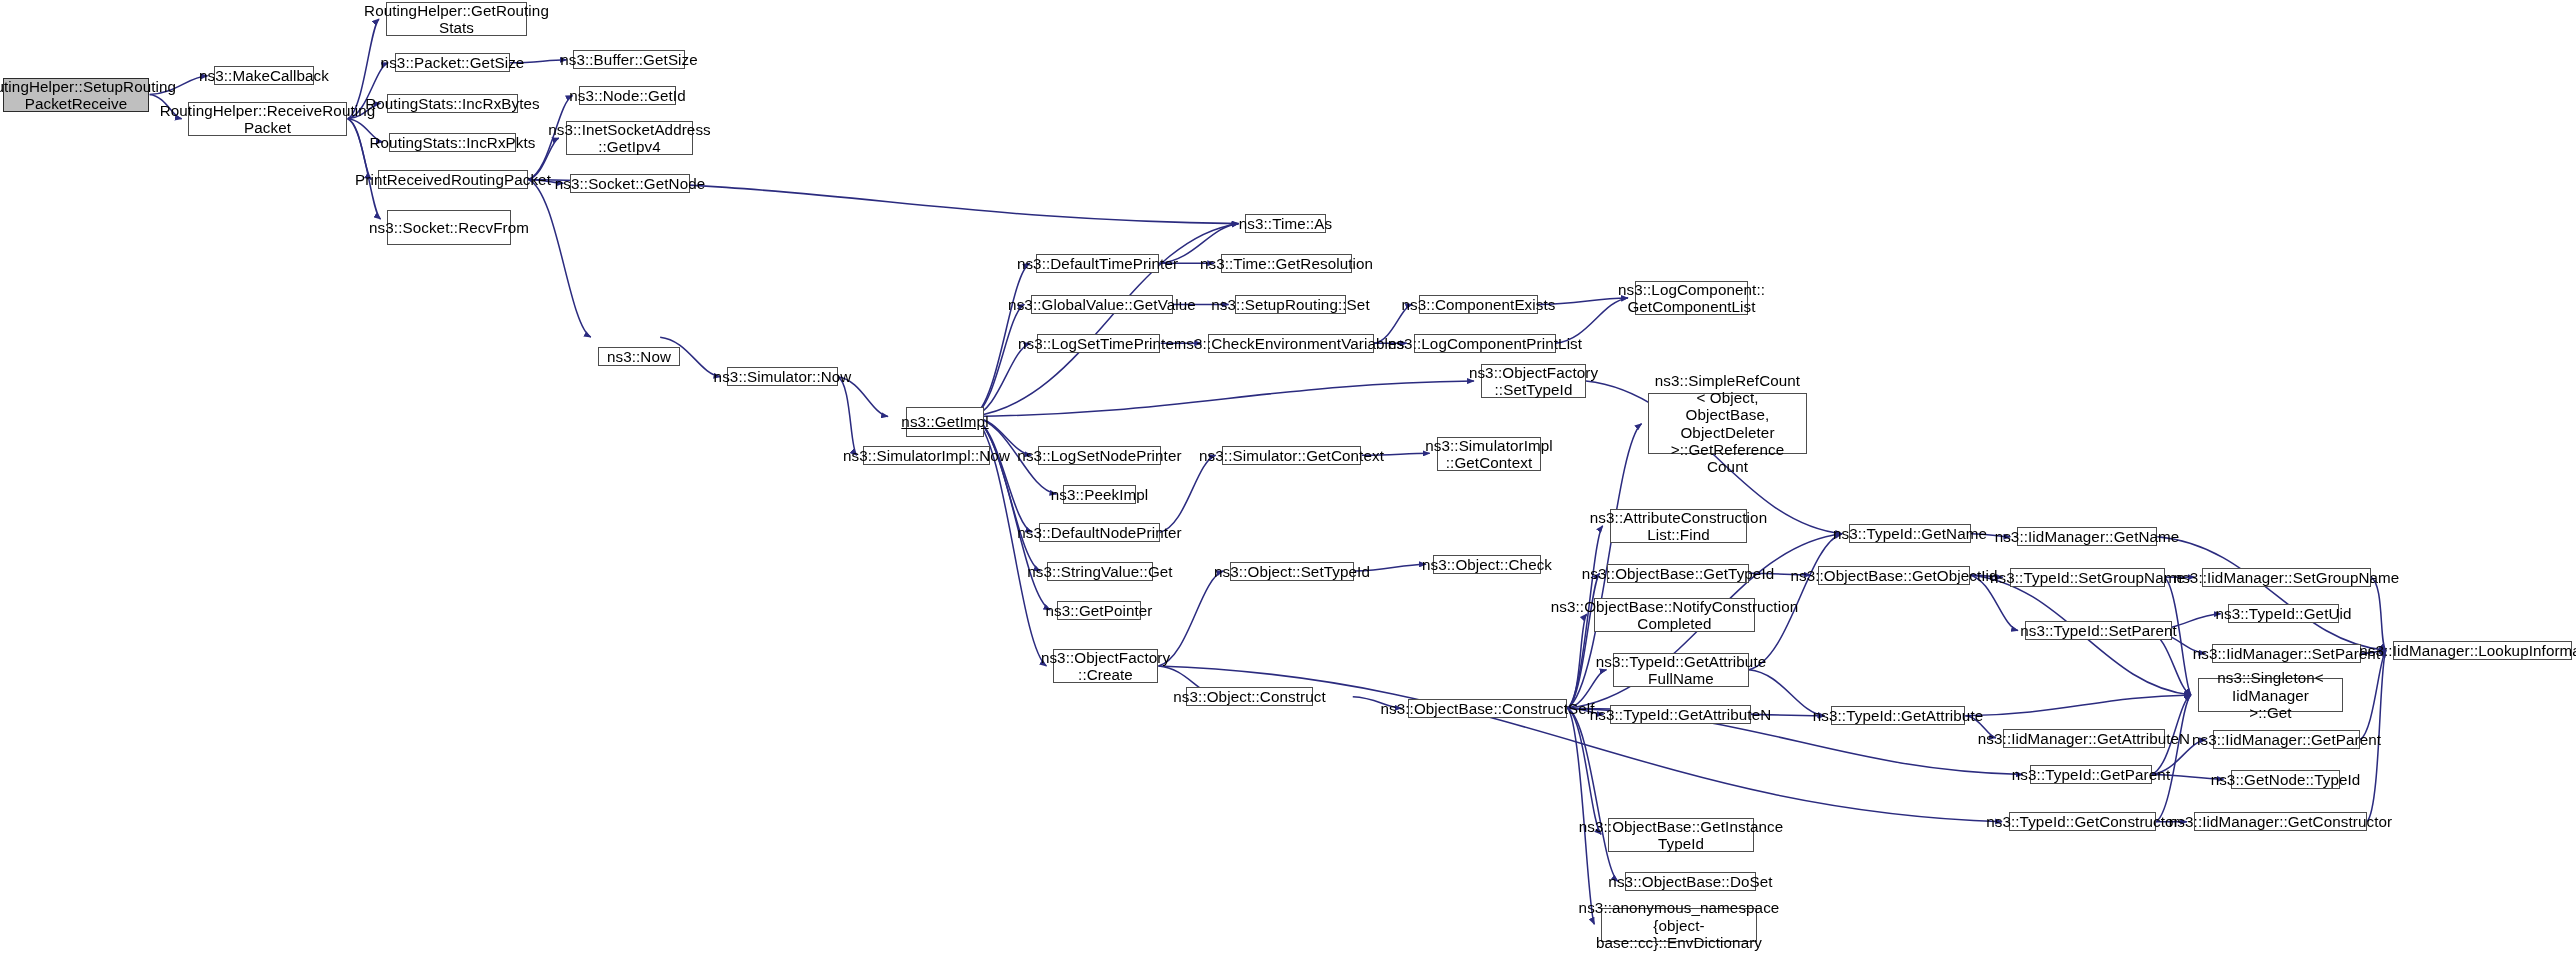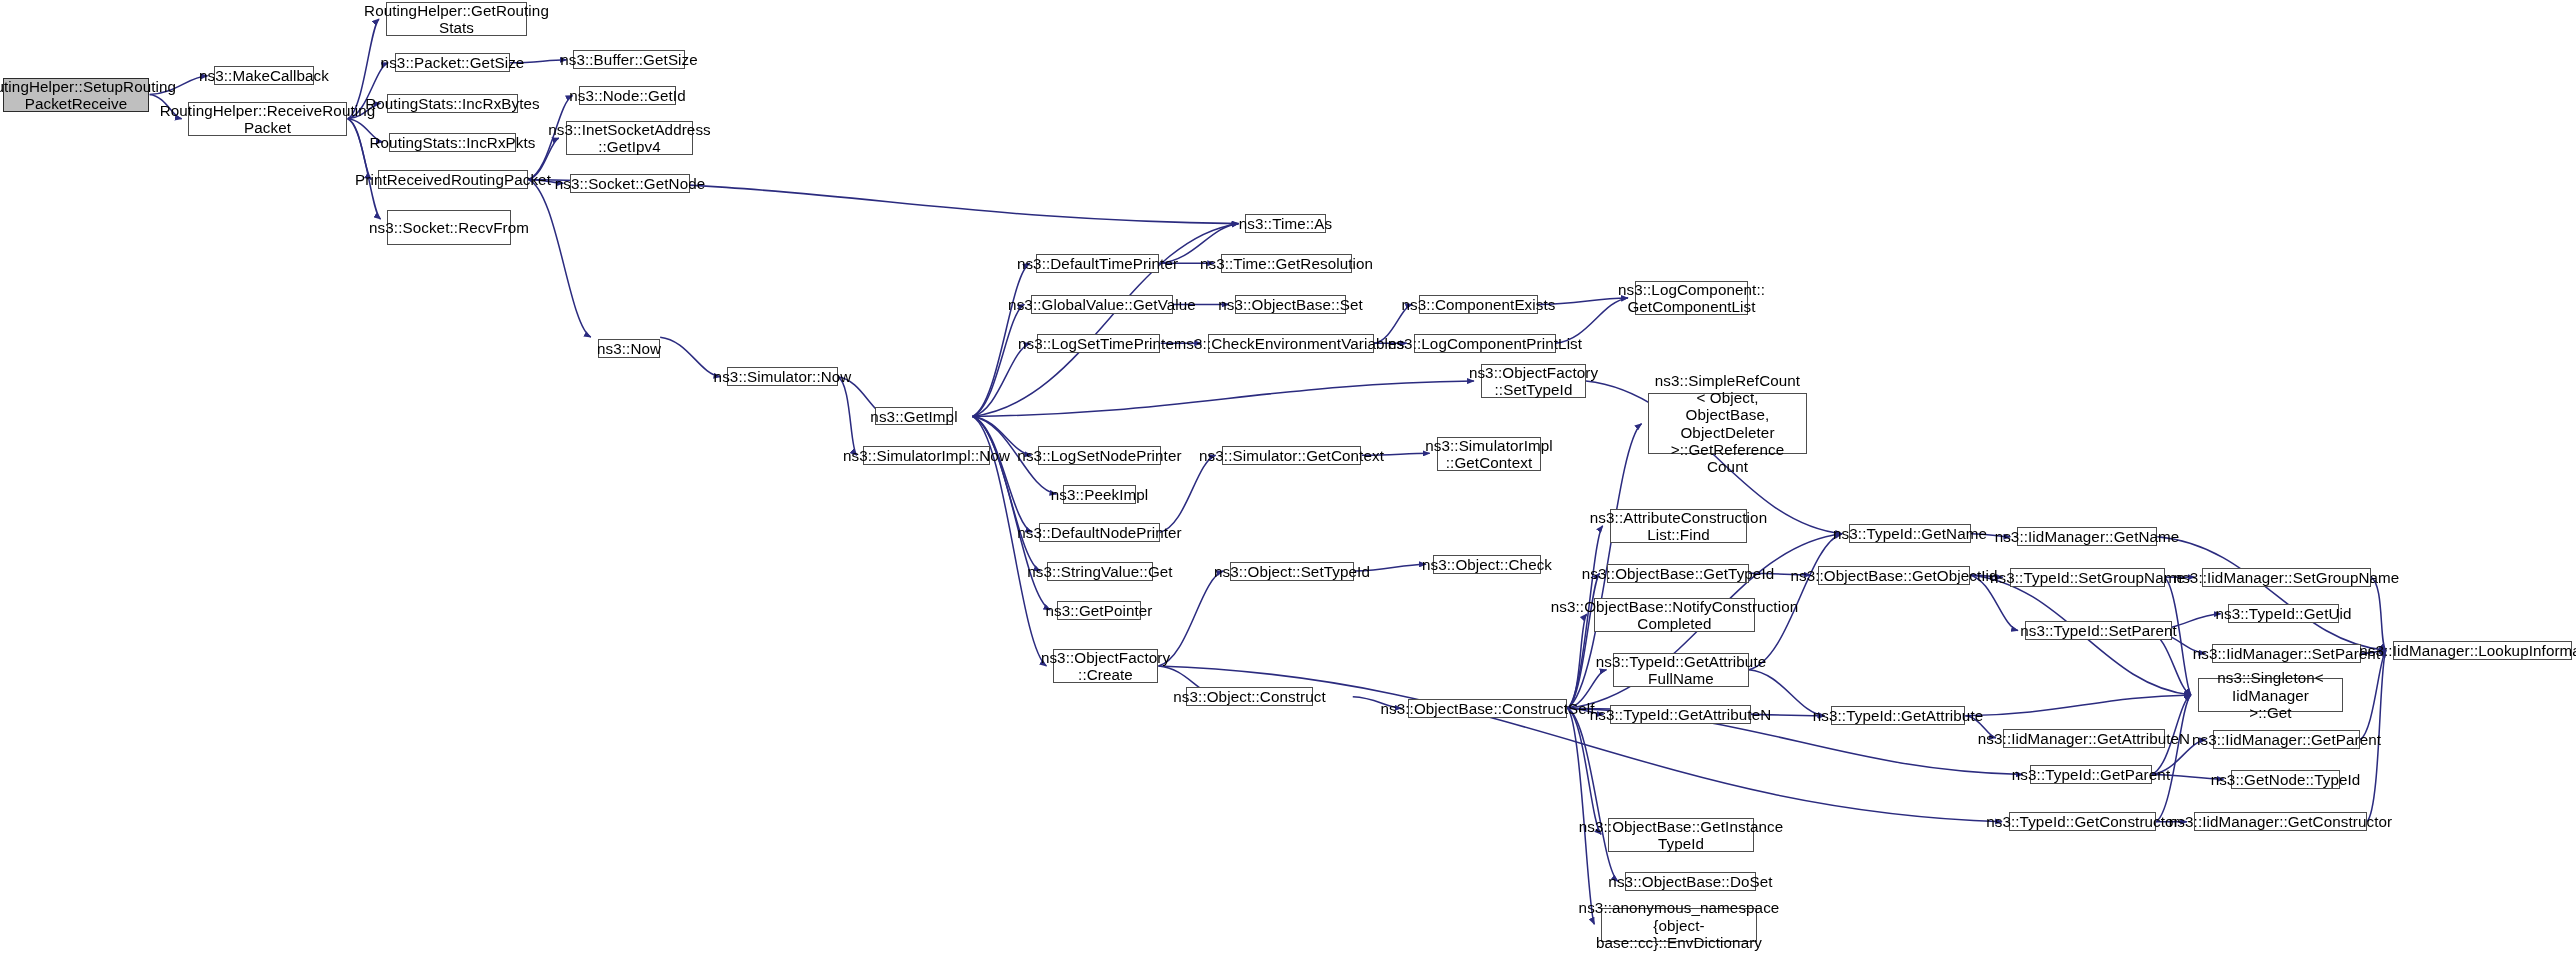--- a/index.html
+++ b/index.html
@@ -150,29 +150,29 @@
       <div class="gnode" style="left: 395px; top: 53px; width: 115px; height: 19px;">ns3::Packet::GetSize</div>
       <div class="gnode" style="left: 387px; top: 94px; width: 131px; height: 19px;">RoutingStats::IncRxBytes</div>
       <div class="gnode" style="left: 389px; top: 133px; width: 127px; height: 19px;">RoutingStats::IncRxPkts</div>
       <div class="gnode" style="left: 378px; top: 170px; width: 150px; height: 19px;">PrintReceivedRoutingPacket</div>
       <div class="gnode" style="left: 387px; top: 210px; width: 124px; height: 35px;">ns3::Socket::RecvFrom</div>
       <div class="gnode" style="left: 573px; top: 50px; width: 112px; height: 19px;">ns3::Buffer::GetSize</div>
       <div class="gnode" style="left: 579px; top: 86px; width: 97px; height: 19px;">ns3::Node::GetId</div>
       <div class="gnode" style="left: 566px; top: 121px; width: 127px; height: 34px;">ns3::InetSocketAddress
 ::GetIpv4</div>
       <div class="gnode" style="left: 570px; top: 174px; width: 120px; height: 19px;">ns3::Socket::GetNode</div>
-      <div class="gnode" style="left: 598px; top: 339px; width: 62px; height: 19px;">ns3::Now</div>
+      <div class="gnode" style="left: 598px; top: 347px; width: 82px; height: 19px;">ns3::Now</div>
       <div class="gnode" style="left: 727px; top: 367px; width: 111px; height: 19px;">ns3::Simulator::Now</div>
       <div class="gnode" style="left: 863px; top: 446px; width: 127px; height: 19px;">ns3::SimulatorImpl::Now</div>
-      <div class="gnode" style="left: 875px; top: 407px; width: 78px; height: 18px;">ns3::GetImpl</div>
+      <div class="gnode" style="left: 906px; top: 407px; width: 78px; height: 30px; text-decoration: underline;">ns3::GetImpl</div>
       <div class="gnode" style="left: 1245px; top: 214px; width: 81px; height: 19px;">ns3::Time::As</div>
       <div class="gnode" style="left: 1036px; top: 254px; width: 123px; height: 19px;">ns3::DefaultTimePrinter</div>
       <div class="gnode" style="left: 1221px; top: 254px; width: 131px; height: 19px;">ns3::Time::GetResolution</div>
       <div class="gnode" style="left: 1031px; top: 295px; width: 142px; height: 19px;">ns3::GlobalValue::GetValue</div>
-      <div class="gnode" style="left: 1235px; top: 295px; width: 111px; height: 19px;">ns3::ObjectBase::Set</div>
+      <div class="gnode" style="left: 1235px; top: 295px; width: 111px; height: 19px;">ns3::SetupRouting::Set</div>
       <div class="gnode" style="left: 1037px; top: 334px; width: 123px; height: 19px;">ns3::LogSetTimePrinter</div>
       <div class="gnode" style="left: 1208px; top: 334px; width: 166px; height: 19px;">ns3::CheckEnvironmentVariables</div>
       <div class="gnode" style="left: 1419px; top: 295px; width: 119px; height: 19px;">ns3::ComponentExists</div>
       <div class="gnode" style="left: 1414px; top: 334px; width: 142px; height: 19px;">ns3::LogComponentPrintList</div>
       <div class="gnode" style="left: 1635px; top: 281px; width: 113px; height: 34px;">ns3::LogComponent::
 GetComponentList</div>
       <div class="gnode" style="left: 1481px; top: 364px; width: 105px; height: 34px;">ns3::ObjectFactory
 ::SetTypeId</div>
       <div class="gnode" style="left: 1648px; top: 393px; width: 159px; height: 61px;">ns3::SimpleRefCount
 &lt; Object, ObjectBase,

